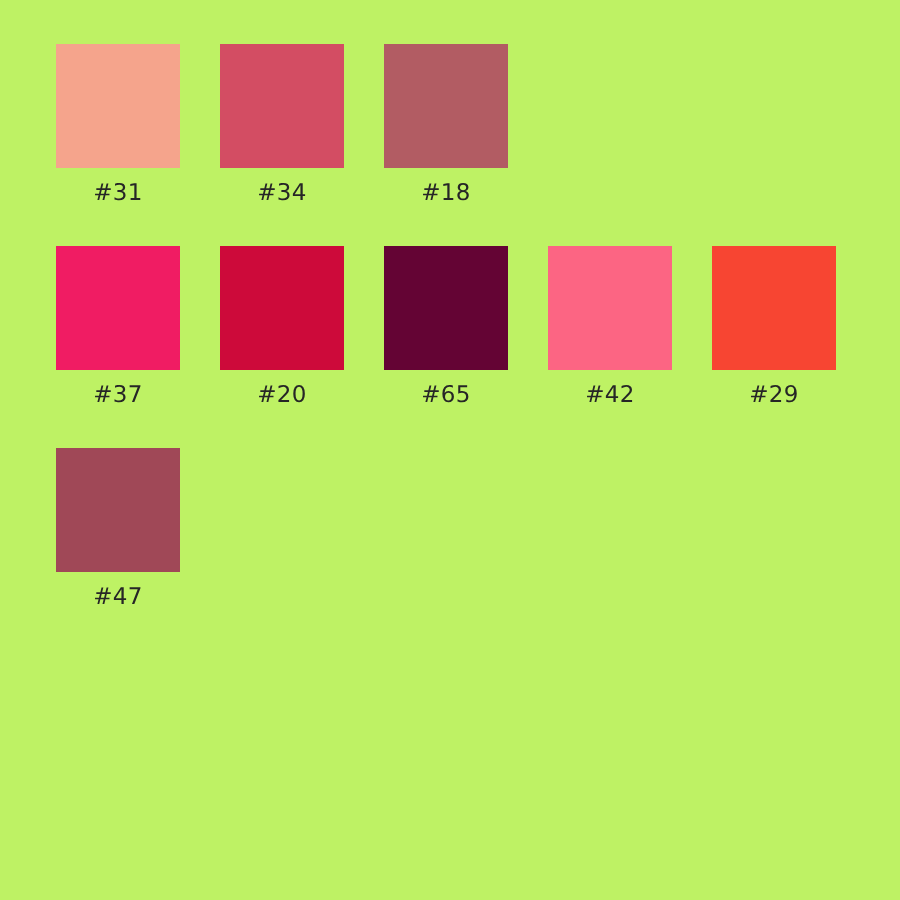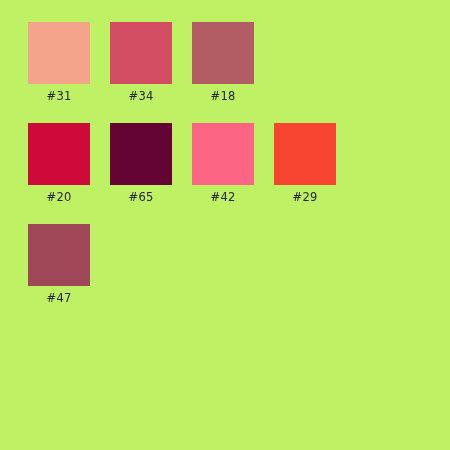--- a/index.html
+++ b/index.html
@@ -76,20 +76,24 @@
           <div class="swatch-chip" style="background-color: rgb(211, 77, 99);"></div>
           <div class="swatch-label" style="color: rgb(38, 38, 38);">#34</div>
         </div>
         <div class="swatch-cell">
           <div class="swatch-chip" style="background-color: rgb(178, 92, 99);"></div>
           <div class="swatch-label" style="color: rgb(38, 38, 38);">#18</div>
         </div>
       </div>
       <div class="swatch-row">
         <div class="swatch-cell">
+          <div class="swatch-chip" style="background-color: rgb(240, 28, 99);"></div>
+          <div class="swatch-label" style="color: rgb(38, 38, 38);">#37</div>
+        </div>
+        <div class="swatch-cell">
           <div class="swatch-chip" style="background-color: rgb(205, 10, 58);"></div>
           <div class="swatch-label" style="color: rgb(38, 38, 38);">#20</div>
         </div>
         <div class="swatch-cell">
           <div class="swatch-chip" style="background-color: rgb(100, 4, 52);"></div>
           <div class="swatch-label" style="color: rgb(38, 38, 38);">#65</div>
         </div>
         <div class="swatch-cell">
           <div class="swatch-chip" style="background-color: rgb(252, 101, 131);"></div>
           <div class="swatch-label" style="color: rgb(38, 38, 38);">#42</div>

